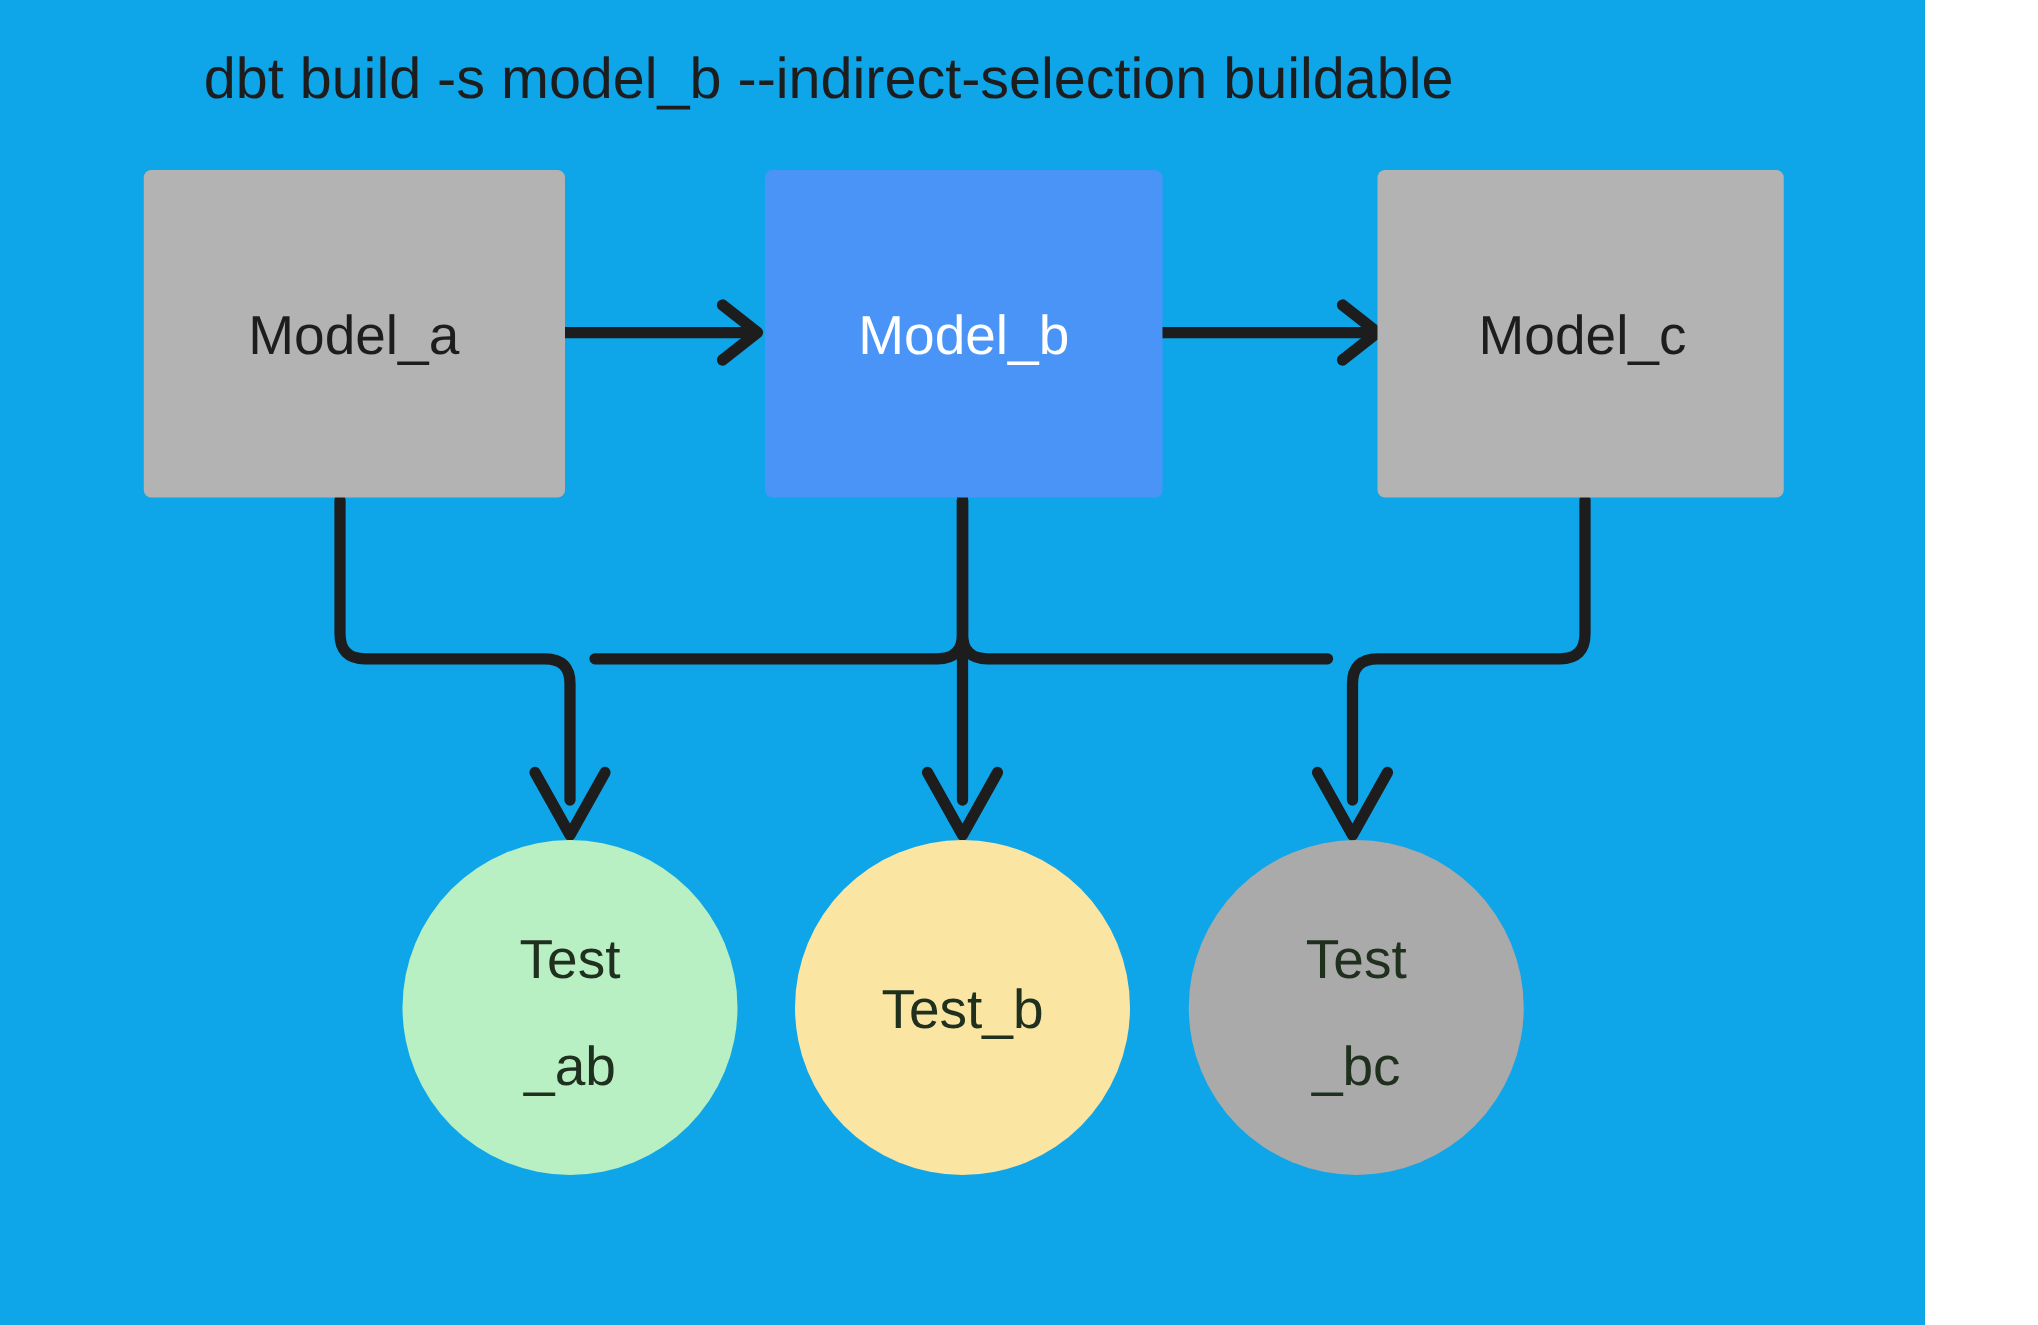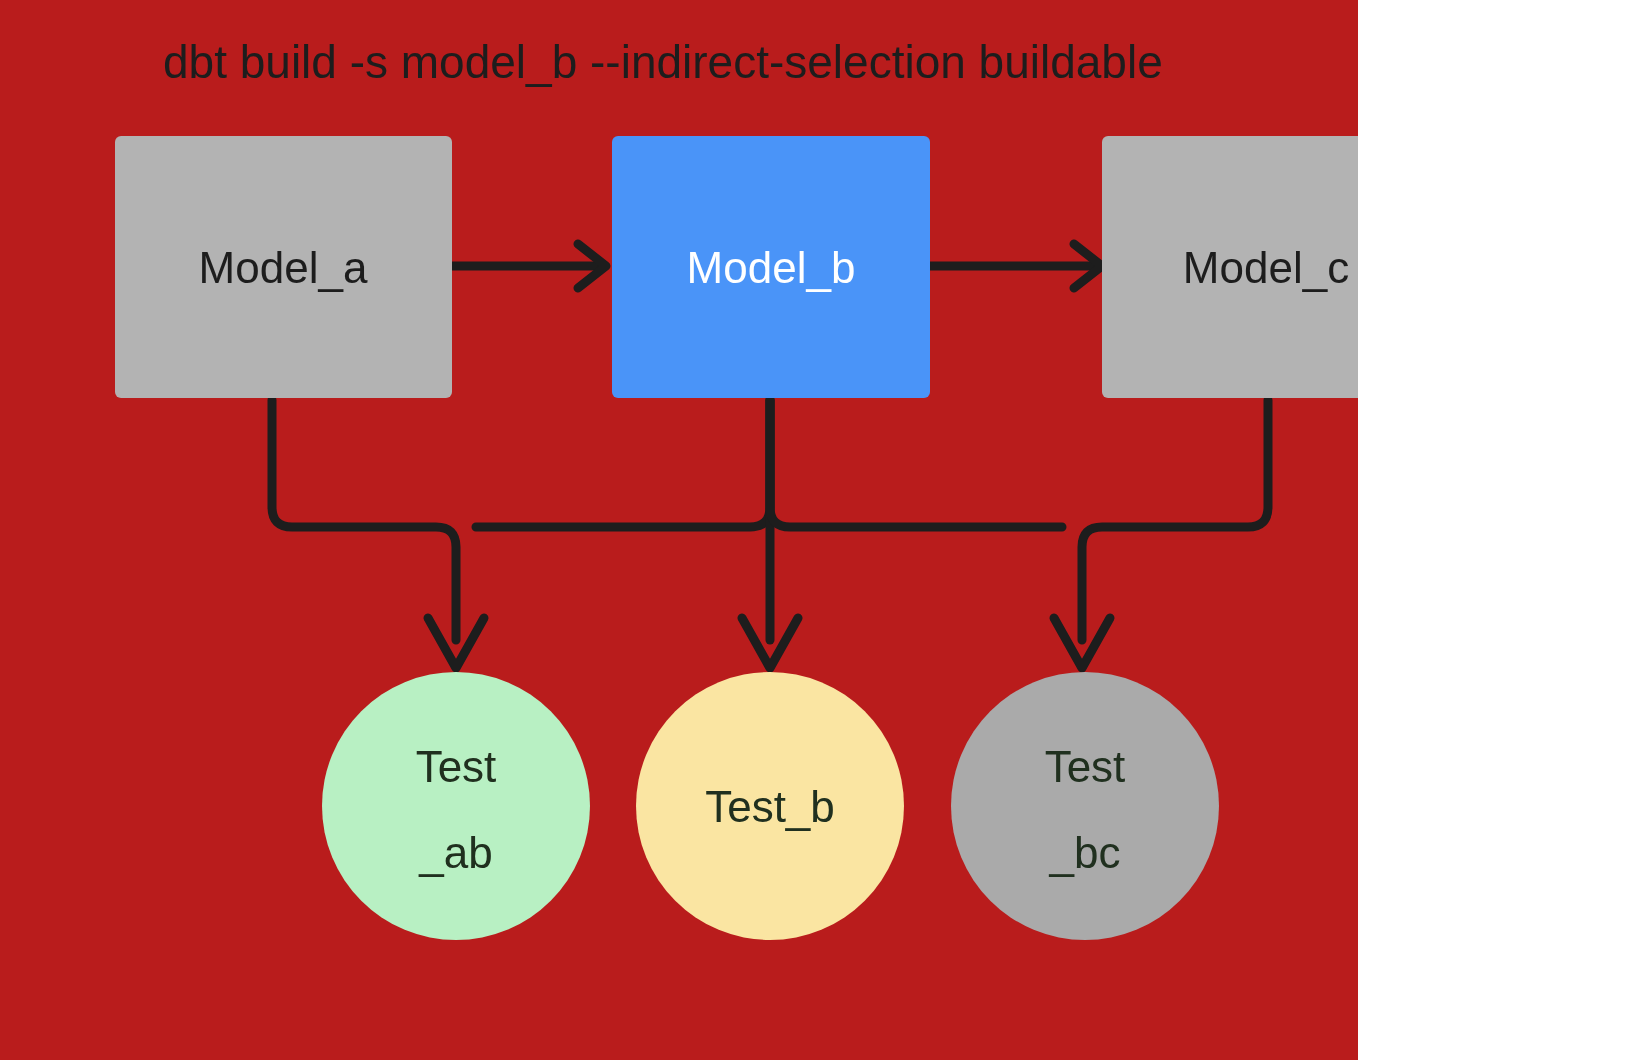--- a/index.html
+++ b/index.html
@@ -5,23 +5,23 @@
   html, body {
     margin: 0;
     padding: 0;
     background: #ffffff;
   }
   body {
     font-family: "Liberation Sans", sans-serif;
   }
   #canvas {
     position: relative;
-    width: 1358px;
+    width: 1540px;
     height: 1060px;
-    background: #b91c1c;
+    background: #0ea5e9;
     overflow: hidden;
   }
   #diagram-svg {
     position: absolute;
     top: 0;
     left: 0;
     width: 1630px;
     height: 1060px;
   }
   .title-text {

